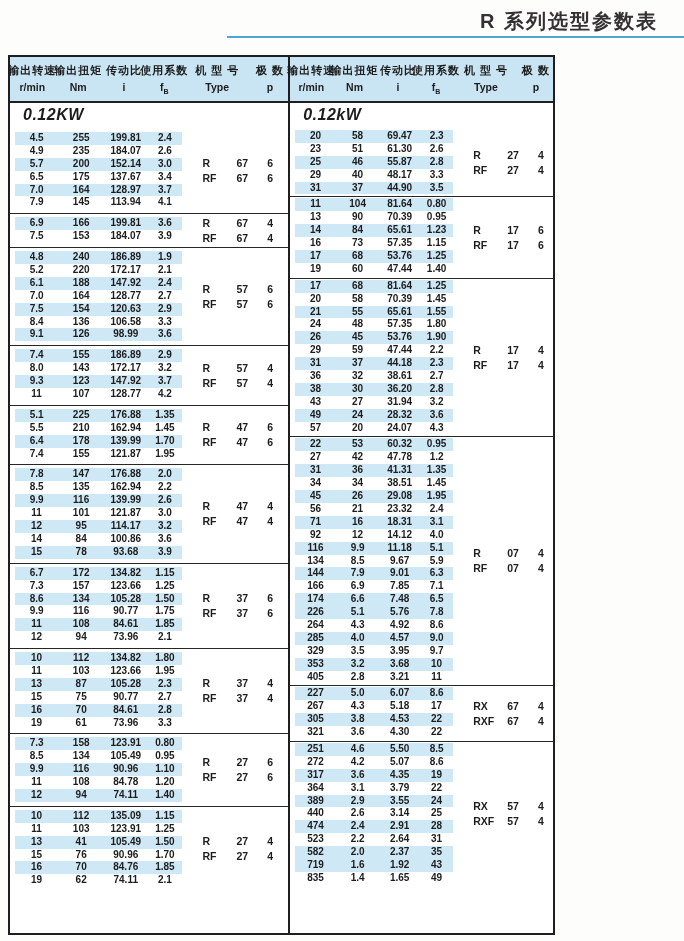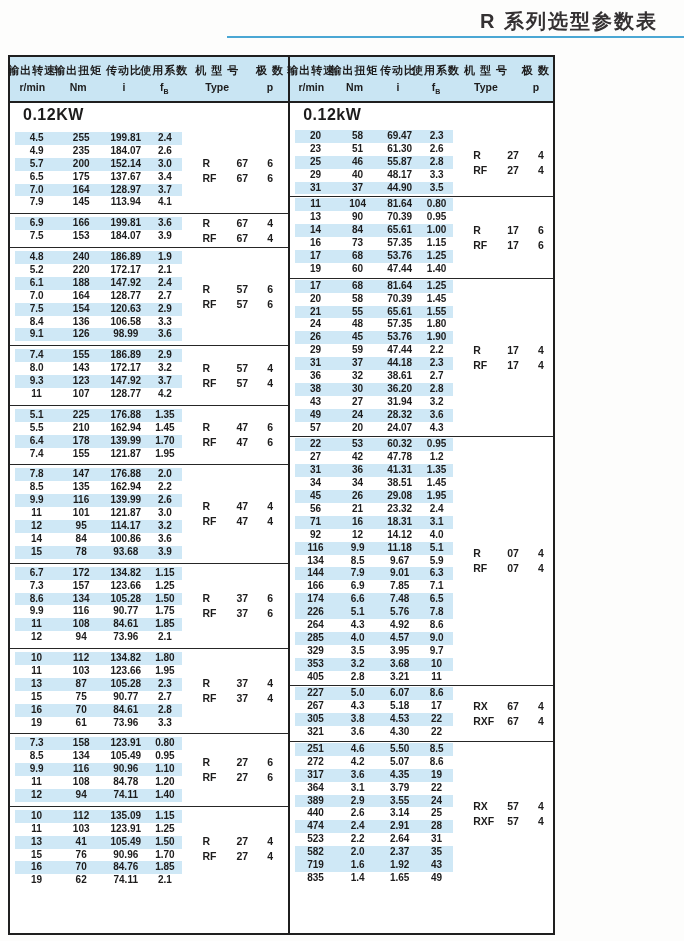--- a/index.html
+++ b/index.html
@@ -27,21 +27,21 @@
   .hdr{
     height:46px;background:#c9e5f3;border-bottom:2px solid #1f1f1f;
     display:grid;grid-template-columns:16% 17% 16% 13% 25% 13%;
     box-sizing:border-box;padding-top:6px;
   }
   .hcell{display:flex;flex-direction:column;align-items:center;gap:3px;}
   .hcn{font-size:11px;font-weight:bold;letter-spacing:1px;white-space:nowrap;}
   .hunit{font-size:10.5px;font-weight:bold;}
   .hunit sub{font-size:7px;}
   .pbody{flex:1;overflow:hidden;display:flex;flex-direction:column;}
-  .kw{height:26px;font-size:16px;font-weight:bold;padding:3px 0 0 13px;box-sizing:border-box;letter-spacing:0.5px;}
+  .kw{height:26px;font-size:16px;font-weight:bold;padding:3px 0 0 13px;box-sizing:border-box;letter-spacing:0.5px;font-style:italic;}
   .group{position:relative;border-bottom:1.5px solid #262626;}
   .group:last-child{border-bottom:none;}
   .panel.left .group{padding:3px 0 4px;}
   .panel.right .group{padding:1px 0 2px;}
   .rows{padding:0 3px 0 5px;}
   .row{
     display:grid;grid-template-columns:16% 17% 16% 13% 25% 13%;
     height:12.9px;line-height:12.9px;
   }
   .row.odd{background:linear-gradient(90deg,#cfe8f6 0,#cfe8f6 62%,rgba(0,0,0,0) 62%);}
@@ -658,21 +658,21 @@
               <div class="row even">
                 <div class="cell">13</div>
                 <div class="cell">90</div>
                 <div class="cell">70.39</div>
                 <div class="cell">0.95</div>
               </div>
               <div class="row odd">
                 <div class="cell">14</div>
                 <div class="cell">84</div>
                 <div class="cell">65.61</div>
-                <div class="cell">1.00</div>
+                <div class="cell">1.23</div>
               </div>
               <div class="row even">
                 <div class="cell">16</div>
                 <div class="cell">73</div>
                 <div class="cell">57.35</div>
                 <div class="cell">1.15</div>
               </div>
               <div class="row odd">
                 <div class="cell">17</div>
                 <div class="cell">68</div>

